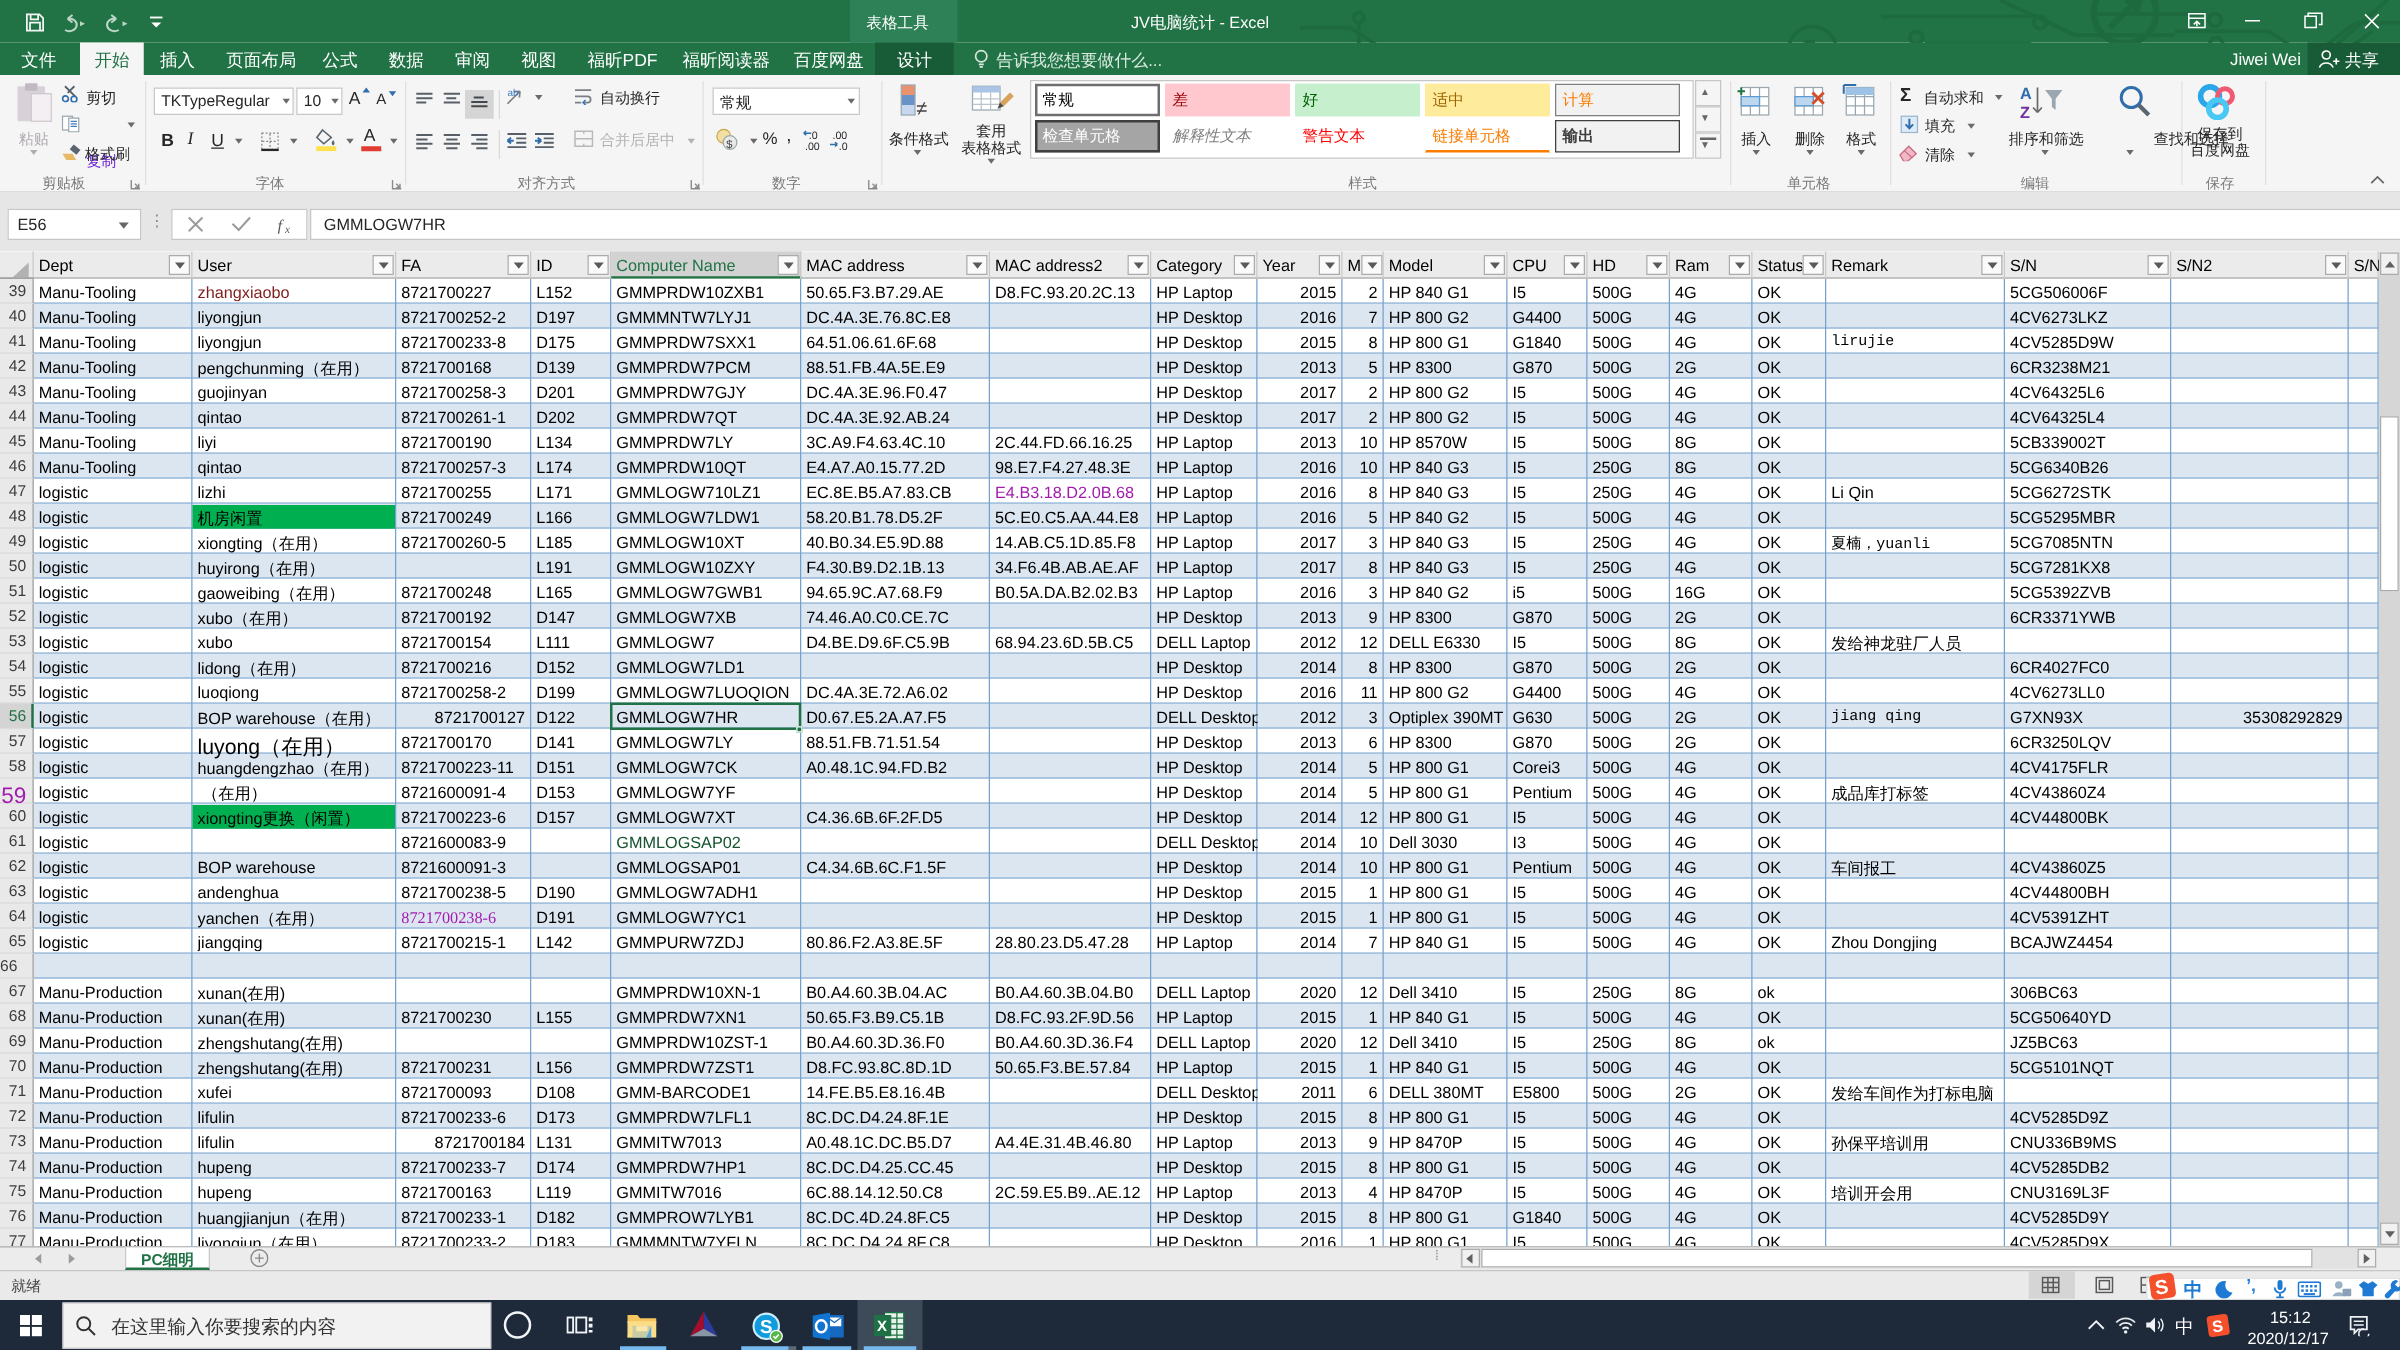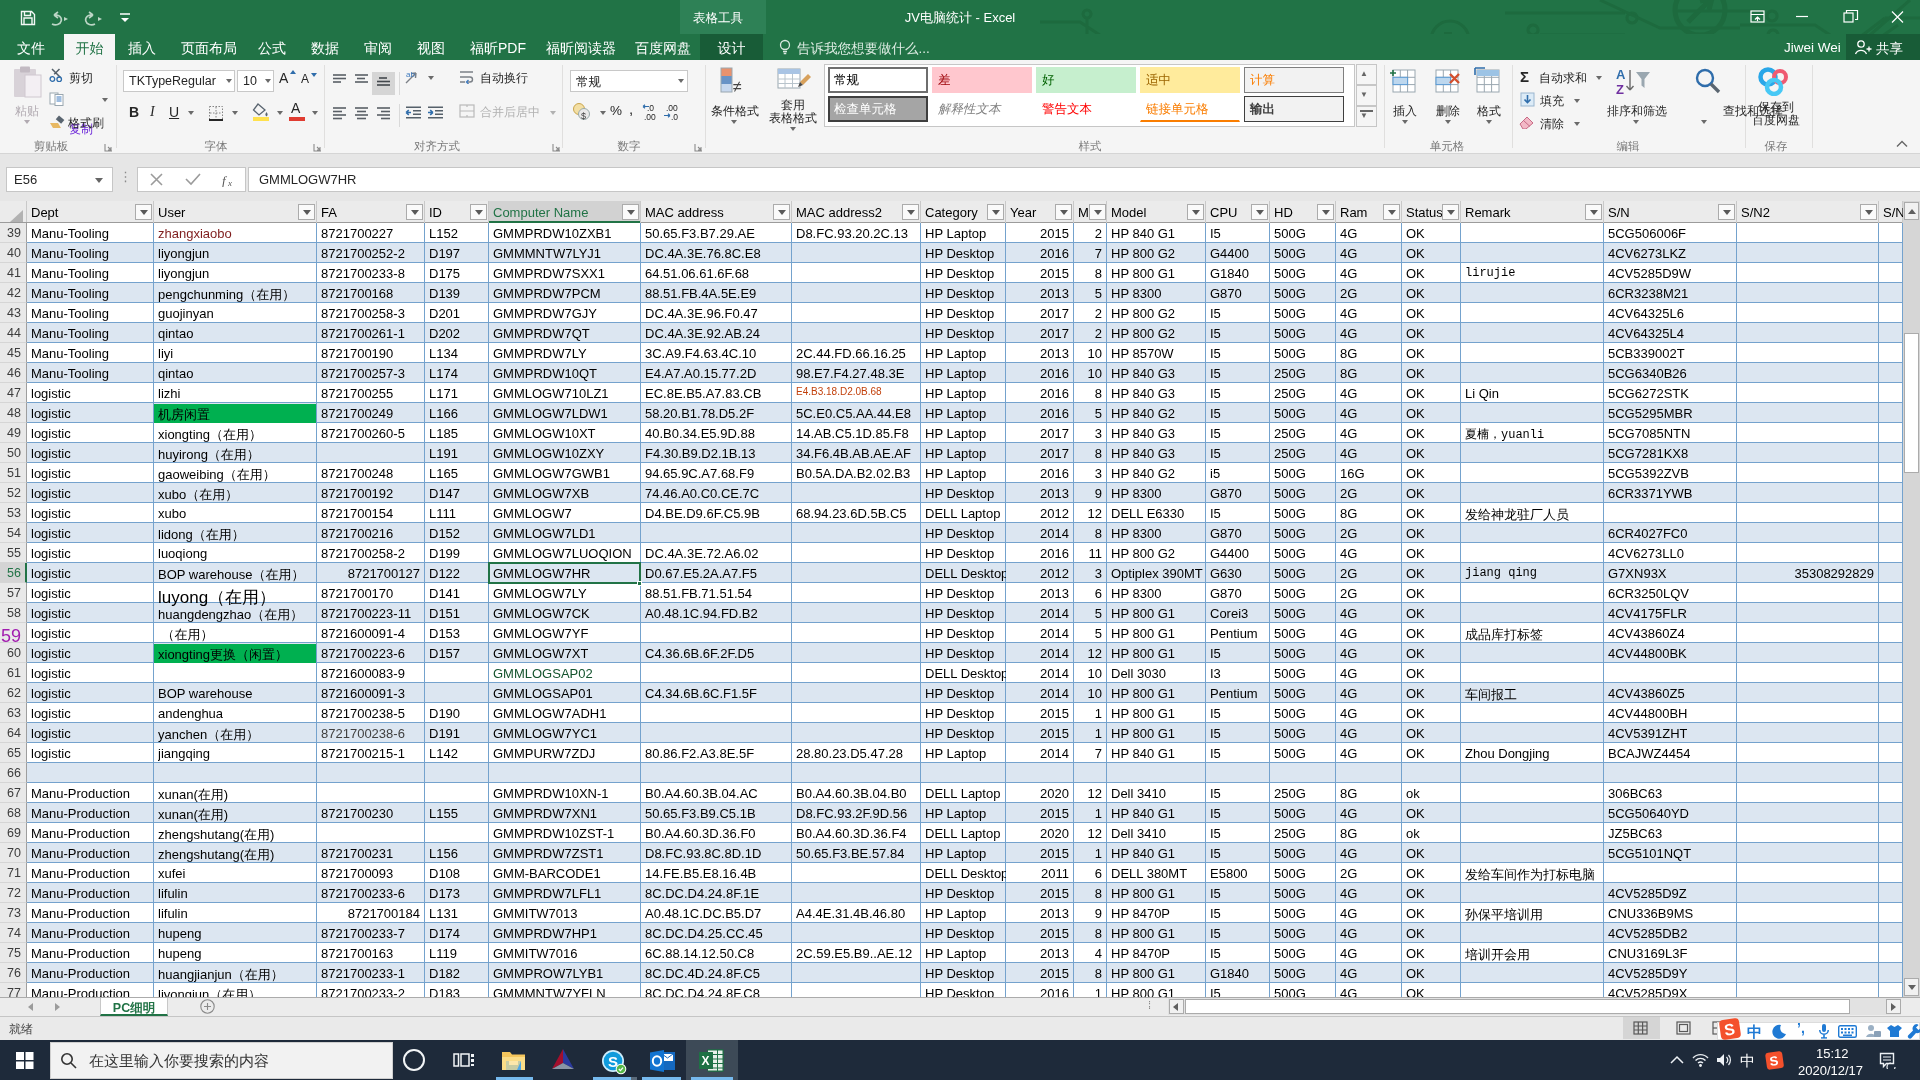--- a/index.html
+++ b/index.html
@@ -565,21 +565,21 @@
     <div class="ab" style="left:0;top:502px;width:27px;height:20px;background:#e9e9e9;border-right:1px solid #9e9e9e;border-bottom:1px solid #d5d5d5;"></div>
     <div class="tx" style="left:0;top:505px;width:21px;text-align:right;font-size:12.5px;color:#3c3c3c;">63</div>
     <div class="ab" style="left:27px;top:522px;width:1876px;height:20px;background:#dce6f1;border-bottom:1px solid #74a2cd;"></div>
     <div class="ab" style="left:0;top:522px;width:27px;height:20px;background:#e9e9e9;border-right:1px solid #9e9e9e;border-bottom:1px solid #d5d5d5;"></div>
     <div class="tx" style="left:0;top:525px;width:21px;text-align:right;font-size:12.5px;color:#3c3c3c;">64</div>
     <div class="ab" style="left:27px;top:542px;width:1876px;height:20px;background:#fff;border-bottom:1px solid #74a2cd;"></div>
     <div class="ab" style="left:0;top:542px;width:27px;height:20px;background:#e9e9e9;border-right:1px solid #9e9e9e;border-bottom:1px solid #d5d5d5;"></div>
     <div class="tx" style="left:0;top:545px;width:21px;text-align:right;font-size:12.5px;color:#3c3c3c;">65</div>
     <div class="ab" style="left:27px;top:562px;width:1876px;height:20px;background:#dce6f1;border-bottom:1px solid #74a2cd;"></div>
     <div class="ab" style="left:0;top:562px;width:27px;height:20px;background:#e9e9e9;border-right:1px solid #9e9e9e;border-bottom:1px solid #d5d5d5;"></div>
-    <div class="tx" style="left:0;top:565px;width:21px;text-align:right;font-size:12.5px;color:#3c3c3c;">66</div>
+    <div class="tx" style="left:0;top:565px;width:21px;font-size:12.5px;color:#3c3c3c;">66</div>
     <div class="ab" style="left:27px;top:582px;width:1876px;height:20px;background:#fff;border-bottom:1px solid #74a2cd;"></div>
     <div class="ab" style="left:0;top:582px;width:27px;height:20px;background:#e9e9e9;border-right:1px solid #9e9e9e;border-bottom:1px solid #d5d5d5;"></div>
     <div class="tx" style="left:0;top:585px;width:21px;text-align:right;font-size:12.5px;color:#3c3c3c;">67</div>
     <div class="ab" style="left:27px;top:602px;width:1876px;height:20px;background:#dce6f1;border-bottom:1px solid #74a2cd;"></div>
     <div class="ab" style="left:0;top:602px;width:27px;height:20px;background:#e9e9e9;border-right:1px solid #9e9e9e;border-bottom:1px solid #d5d5d5;"></div>
     <div class="tx" style="left:0;top:605px;width:21px;text-align:right;font-size:12.5px;color:#3c3c3c;">68</div>
     <div class="ab" style="left:27px;top:622px;width:1876px;height:20px;background:#fff;border-bottom:1px solid #74a2cd;"></div>
     <div class="ab" style="left:0;top:622px;width:27px;height:20px;background:#e9e9e9;border-right:1px solid #9e9e9e;border-bottom:1px solid #d5d5d5;"></div>
     <div class="tx" style="left:0;top:625px;width:21px;text-align:right;font-size:12.5px;color:#3c3c3c;">69</div>
     <div class="ab" style="left:27px;top:642px;width:1876px;height:20px;background:#dce6f1;border-bottom:1px solid #74a2cd;"></div>
@@ -751,21 +751,21 @@
     <div class="tx" style="left:1274px;top:165px;font-size:13px;font-family:'Liberation Sans',sans-serif;color:#000;max-width:62px;overflow:hidden;">250G</div>
     <div class="tx" style="left:1340px;top:165px;font-size:13px;font-family:'Liberation Sans',sans-serif;color:#000;max-width:62px;overflow:hidden;">8G</div>
     <div class="tx" style="left:1406px;top:165px;font-size:13px;font-family:'Liberation Sans',sans-serif;color:#000;max-width:55px;overflow:hidden;">OK</div>
     <div class="tx" style="left:1608px;top:165px;font-size:13px;font-family:'Liberation Sans',sans-serif;color:#000;max-width:129px;overflow:hidden;">5CG6340B26</div>
     <div class="tx" style="left:31px;top:185px;font-size:13px;font-family:'Liberation Sans',sans-serif;color:#000;max-width:123px;overflow:hidden;">logistic</div>
     <div class="tx" style="left:158px;top:185px;font-size:13px;font-family:'Liberation Sans',sans-serif;color:#000;max-width:159px;overflow:hidden;">lizhi</div>
     <div class="tx" style="left:321px;top:185px;font-size:13px;font-family:'Liberation Sans',sans-serif;color:#000;max-width:104px;overflow:hidden;">8721700255</div>
     <div class="tx" style="left:429px;top:185px;font-size:13px;font-family:'Liberation Sans',sans-serif;color:#000;max-width:60px;overflow:hidden;">L171</div>
     <div class="tx" style="left:493px;top:185px;font-size:13px;font-family:'Liberation Sans',sans-serif;color:#000;max-width:148px;overflow:hidden;">GMMLOGW710LZ1</div>
     <div class="tx" style="left:645px;top:185px;font-size:13px;font-family:'Liberation Sans',sans-serif;color:#000;max-width:147px;overflow:hidden;">EC.8E.B5.A7.83.CB</div>
-    <div class="tx" style="left:796px;top:185px;font-size:10px;font-family:'Liberation Sans',sans-serif;color:#c2410c;max-width:125px;overflow:hidden;">E4.B3.18.D2.0B.68</div>
+    <div class="tx" style="left:796px;top:185px;font-size:13px;font-family:'Liberation Sans',sans-serif;color:#a21caf;max-width:125px;overflow:hidden;">E4.B3.18.D2.0B.68</div>
     <div class="tx" style="left:925px;top:185px;font-size:13px;font-family:'Liberation Sans',sans-serif;color:#000;max-width:81px;overflow:hidden;">HP Laptop</div>
     <div class="tx" style="left:1006px;top:185px;width:63px;text-align:right;font-size:13px;font-family:'Liberation Sans',sans-serif;color:#000;">2016</div>
     <div class="tx" style="left:1074px;top:185px;width:28px;text-align:right;font-size:13px;font-family:'Liberation Sans',sans-serif;color:#000;">8</div>
     <div class="tx" style="left:1111px;top:185px;font-size:13px;font-family:'Liberation Sans',sans-serif;color:#000;max-width:95px;overflow:hidden;">HP 840 G3</div>
     <div class="tx" style="left:1210px;top:185px;font-size:13px;font-family:'Liberation Sans',sans-serif;color:#000;max-width:60px;overflow:hidden;">I5</div>
     <div class="tx" style="left:1274px;top:185px;font-size:13px;font-family:'Liberation Sans',sans-serif;color:#000;max-width:62px;overflow:hidden;">250G</div>
     <div class="tx" style="left:1340px;top:185px;font-size:13px;font-family:'Liberation Sans',sans-serif;color:#000;max-width:62px;overflow:hidden;">4G</div>
     <div class="tx" style="left:1406px;top:185px;font-size:13px;font-family:'Liberation Sans',sans-serif;color:#000;max-width:55px;overflow:hidden;">OK</div>
     <div class="tx" style="left:1465px;top:185px;font-size:13px;font-family:'Liberation Sans',sans-serif;color:#000;max-width:139px;overflow:hidden;">Li Qin</div>
     <div class="tx" style="left:1608px;top:185px;font-size:13px;font-family:'Liberation Sans',sans-serif;color:#000;max-width:129px;overflow:hidden;">5CG6272STK</div>
@@ -1007,21 +1007,21 @@
     <div class="tx" style="left:1006px;top:505px;width:63px;text-align:right;font-size:13px;font-family:'Liberation Sans',sans-serif;color:#000;">2015</div>
     <div class="tx" style="left:1074px;top:505px;width:28px;text-align:right;font-size:13px;font-family:'Liberation Sans',sans-serif;color:#000;">1</div>
     <div class="tx" style="left:1111px;top:505px;font-size:13px;font-family:'Liberation Sans',sans-serif;color:#000;max-width:95px;overflow:hidden;">HP 800 G1</div>
     <div class="tx" style="left:1210px;top:505px;font-size:13px;font-family:'Liberation Sans',sans-serif;color:#000;max-width:60px;overflow:hidden;">I5</div>
     <div class="tx" style="left:1274px;top:505px;font-size:13px;font-family:'Liberation Sans',sans-serif;color:#000;max-width:62px;overflow:hidden;">500G</div>
     <div class="tx" style="left:1340px;top:505px;font-size:13px;font-family:'Liberation Sans',sans-serif;color:#000;max-width:62px;overflow:hidden;">4G</div>
     <div class="tx" style="left:1406px;top:505px;font-size:13px;font-family:'Liberation Sans',sans-serif;color:#000;max-width:55px;overflow:hidden;">OK</div>
     <div class="tx" style="left:1608px;top:505px;font-size:13px;font-family:'Liberation Sans',sans-serif;color:#000;max-width:129px;overflow:hidden;">4CV44800BH</div>
     <div class="tx" style="left:31px;top:525px;font-size:13px;font-family:'Liberation Sans',sans-serif;color:#000;max-width:123px;overflow:hidden;">logistic</div>
     <div class="tx" style="left:158px;top:525px;font-size:13px;font-family:'Liberation Sans',sans-serif;color:#000;max-width:159px;overflow:hidden;">yanchen（在用）</div>
-    <div class="tx" style="left:321px;top:525px;font-size:13px;font-family:Liberation Sans, sans-serif;color:#404040;max-width:104px;overflow:hidden;">8721700238-6</div>
+    <div class="tx" style="left:321px;top:525px;font-size:13px;font-family:Liberation Serif, serif;color:#a21caf;max-width:104px;overflow:hidden;">8721700238-6</div>
     <div class="tx" style="left:429px;top:525px;font-size:13px;font-family:'Liberation Sans',sans-serif;color:#000;max-width:60px;overflow:hidden;">D191</div>
     <div class="tx" style="left:493px;top:525px;font-size:13px;font-family:'Liberation Sans',sans-serif;color:#000;max-width:148px;overflow:hidden;">GMMLOGW7YC1</div>
     <div class="tx" style="left:925px;top:525px;font-size:13px;font-family:'Liberation Sans',sans-serif;color:#000;max-width:81px;overflow:hidden;">HP Desktop</div>
     <div class="tx" style="left:1006px;top:525px;width:63px;text-align:right;font-size:13px;font-family:'Liberation Sans',sans-serif;color:#000;">2015</div>
     <div class="tx" style="left:1074px;top:525px;width:28px;text-align:right;font-size:13px;font-family:'Liberation Sans',sans-serif;color:#000;">1</div>
     <div class="tx" style="left:1111px;top:525px;font-size:13px;font-family:'Liberation Sans',sans-serif;color:#000;max-width:95px;overflow:hidden;">HP 800 G1</div>
     <div class="tx" style="left:1210px;top:525px;font-size:13px;font-family:'Liberation Sans',sans-serif;color:#000;max-width:60px;overflow:hidden;">I5</div>
     <div class="tx" style="left:1274px;top:525px;font-size:13px;font-family:'Liberation Sans',sans-serif;color:#000;max-width:62px;overflow:hidden;">500G</div>
     <div class="tx" style="left:1340px;top:525px;font-size:13px;font-family:'Liberation Sans',sans-serif;color:#000;max-width:62px;overflow:hidden;">4G</div>
     <div class="tx" style="left:1406px;top:525px;font-size:13px;font-family:'Liberation Sans',sans-serif;color:#000;max-width:55px;overflow:hidden;">OK</div>

